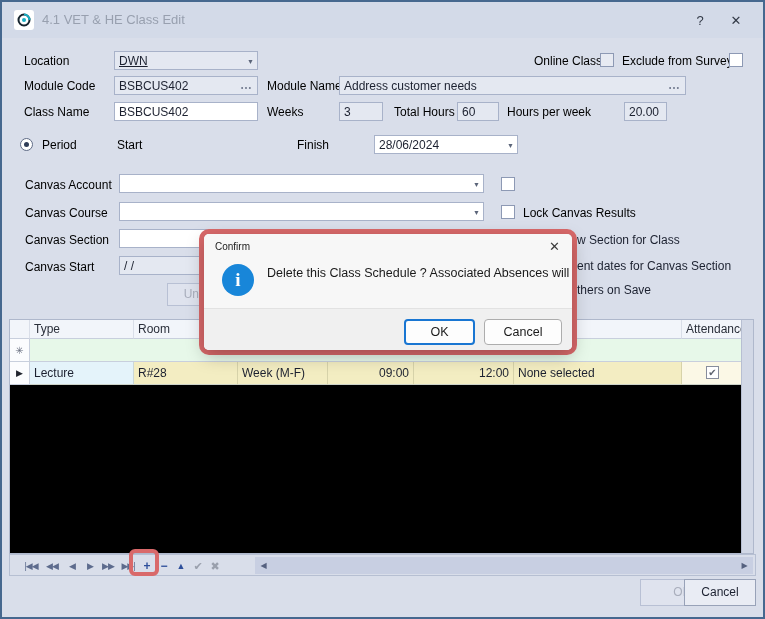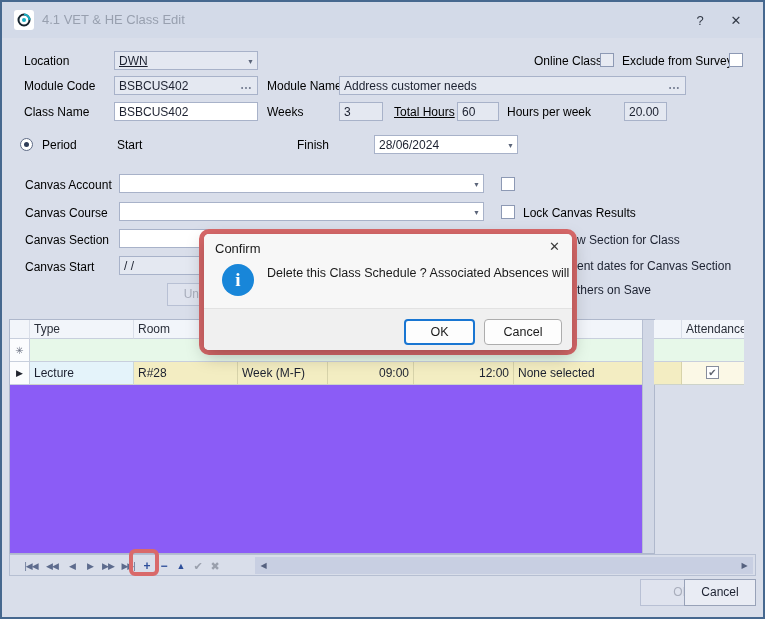--- a/index.html
+++ b/index.html
@@ -18,37 +18,37 @@
   .field { position:absolute; height:19px; border:1px solid #a8b2c9; background:#e4e8f1; padding:2px 4px; white-space:nowrap; overflow:hidden; }
   .field.white { background:#ffffff; }
   .dd-arrow { position:absolute; right:3px; top:6px; font-size:7px; color:#5b6579; }
   .ellipsis { position:absolute; right:4px; top:1px; color:#7a8296; letter-spacing:1px; font-weight:bold; }
   .chk { position:absolute; width:14px; height:14px; background:#fff; border:1px solid #8d99b4; }
   .chk.gray { background:#e7eaf2; }
   .radio { position:absolute; width:13px; height:13px; border:1px solid #5f6b86; border-radius:50%; background:#fff; }
   .radio .dot { position:absolute; left:3px; top:3px; width:5px; height:5px; border-radius:50%; background:#2f3d57; }
   .btn-disabled { position:absolute; background:#dfe3ee; border:1px solid #b8c0d4; color:#a9aebc; text-align:center;margin-left:48px; }
   
-  .grid { position:absolute; left:7px; top:317px; width:646px; height:235px; background:#8b5cf6; border:1px solid #afb8cc; }
+  .grid { position:absolute; left:7px; top:317px; width:745px; height:235px; background:#000000; border:1px solid #afb8cc; }
   .g-head { position:absolute; top:0; height:19px; background:#f2f5fa; border-bottom:1px solid #c8cfdd; border-right:1px solid #d9dee8; padding:2px 4px; color:#2a2f3a; overflow:hidden; white-space:nowrap; }
   .g-cell { position:absolute; height:23px; padding:4px 4px; border-right:1px solid rgba(90,95,60,0.18); border-bottom:1px solid #cdd3c9; overflow:hidden; white-space:nowrap; }
   .g-marker { position:absolute; background:#fbfcfe; border-right:1px solid #c8cfdd; border-bottom:1px solid #c8cfdd; text-align:center; }
   .vscroll { position:absolute; right:0; top:0; width:12px; height:233px; background:#d2d8e6; border-left:1px solid #b7bfd2; }
   .gchk { position:absolute; width:13px; height:13px; background:#fff; border:1px solid #878d9c; text-align:center; line-height:11px; font-size:10px; color:#5f646f; }
   
   .navbar { position:absolute; left:7px; top:552px; width:747px; height:22px; background:#d9deea; border:1px solid #b6bfd2; border-top:1px solid #b6bfd2; }
   .nav-btn { position:absolute; top:3px; width:18px; height:16px; text-align:center; line-height:16px; font-size:9px; color:#5d6b8d; letter-spacing:-1px; }
   .nav-btn.blue { color:#2e4f9b; font-size:12px; font-weight:bold; }
   .nav-btn.gray { color:#9aa0ad; font-size:11px; }
   .hscroll { position:absolute; left:245px; top:2px; width:498px; height:17px; background:#c8cfe2; }
   .hs-arrow { position:absolute; top:0; width:17px; height:17px; text-align:center; line-height:17px; font-size:8px; color:#55617f; }
   
   .annot { position:absolute; border:5px solid #d9696a; border-radius:10px; z-index:50; }
   .msgbox { position:absolute; left:0; top:0; right:0; bottom:0; background:#f7f7f7; border-radius:5px; overflow:hidden; box-shadow:0 6px 18px rgba(0,0,0,0.25); color:#1a1a1a; }
-  .msg-title { position:absolute; left:11px; top:7px; font-size:13px; }
+  .msg-title { position:absolute; left:11px; top:7px; font-size:10px; }
   .msg-close { position:absolute; right:12px; top:5px; font-size:13px; color:#3a3a3a; }
   .info-icon { position:absolute; left:18px; top:30px; width:32px; height:32px; border-radius:50%; background:#1886d9; color:#fff; text-align:center; line-height:32px; font-size:19px; font-weight:bold; font-family:"Liberation Serif", serif; }
   .msg-line { position:absolute; left:63px; font-size:12.5px; white-space:nowrap; }
   .msg-footer { position:absolute; left:0; right:0; bottom:0; height:42px; background:#f0f0f0; border-top:1px solid #e2e2e2; }
   .msg-btn { position:absolute; top:10px; height:26px; background:#fdfdfd; border:1px solid #adadad; border-radius:4px; text-align:center; line-height:24px; font-size:12.5px; }
   .msg-btn.primary { border:2px solid #1976d2; line-height:22px; }
   .frag { position:absolute; white-space:nowrap; color:#1c2130; }
 </style>
 </head>
 <body>
@@ -90,21 +90,21 @@
   </div>
 
   <span class="lbl" style="left:22px; top:103px;">Class Name</span>
   <div class="field white" style="left:112px; top:100px; width:144px;">
     <span>BSBCUS402</span>
   </div>
   <span class="lbl" style="left:265px; top:103px;">Weeks</span>
   <div class="field" style="left:337px; top:100px; width:44px;">
     <span>3</span>
   </div>
-  <span class="lbl" style="left:392px; top:103px;text-decoration:underline;">Total Hours</span>
+  <span class="lbl" style="left:392px; top:103px;">Total Hours</span>
   <div class="field" style="left:455px; top:100px; width:42px;">
     <span>60</span>
   </div>
   <span class="lbl" style="left:505px; top:103px;">Hours per week</span>
   <div class="field" style="left:582px; top:100px; width:43px;margin-left:40px;">
     <span>20.00</span>
   </div>
 
   <span class="radio" style="left:18px; top:136px;">
       <span class="dot"></span>

